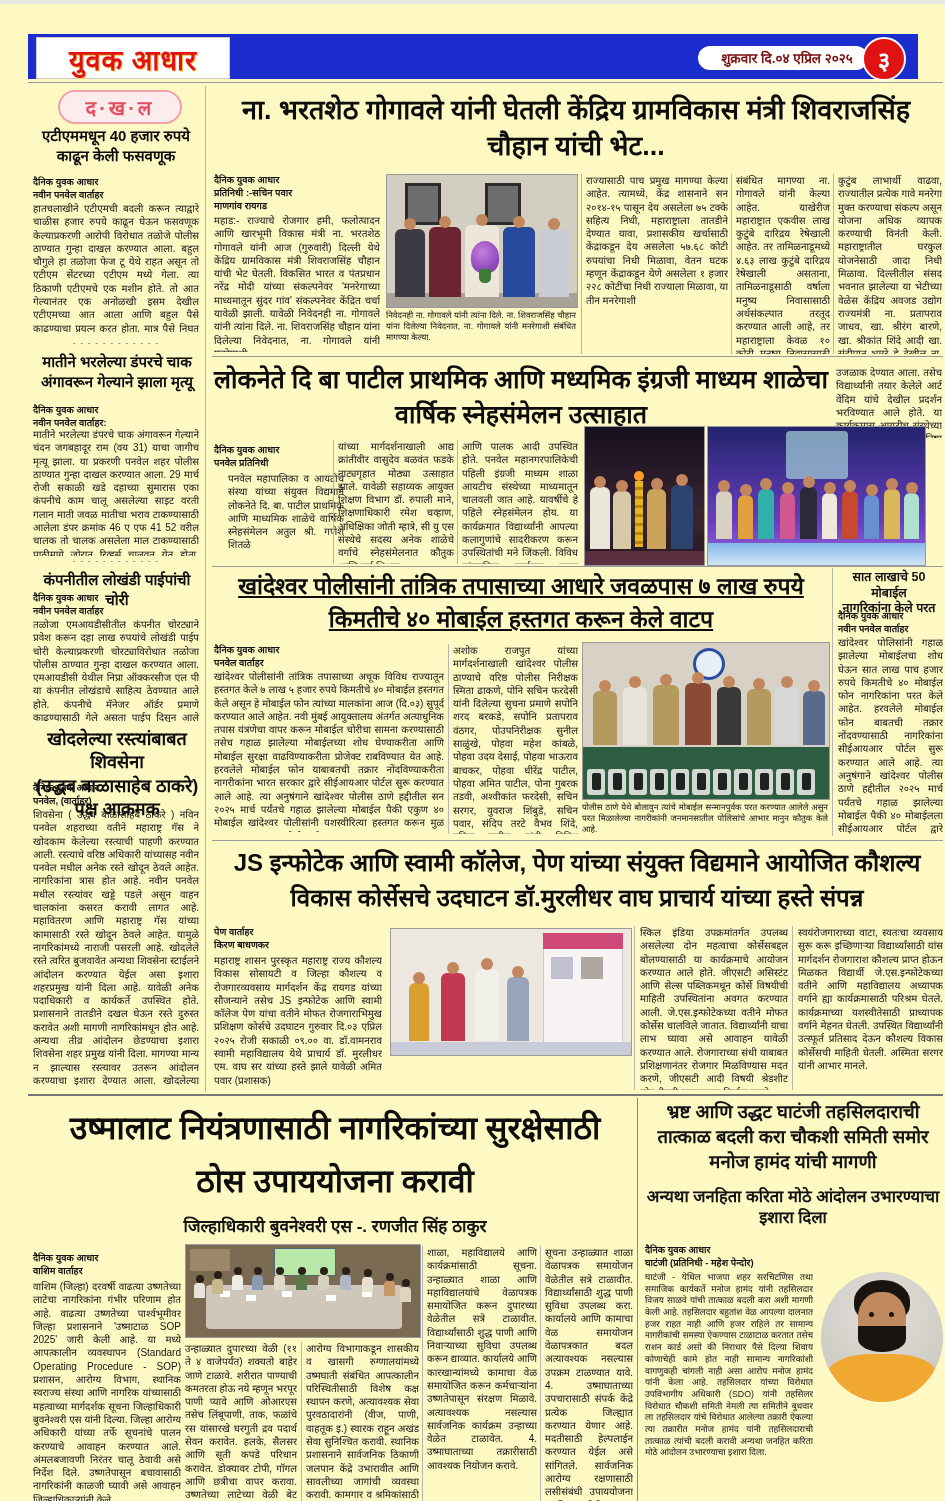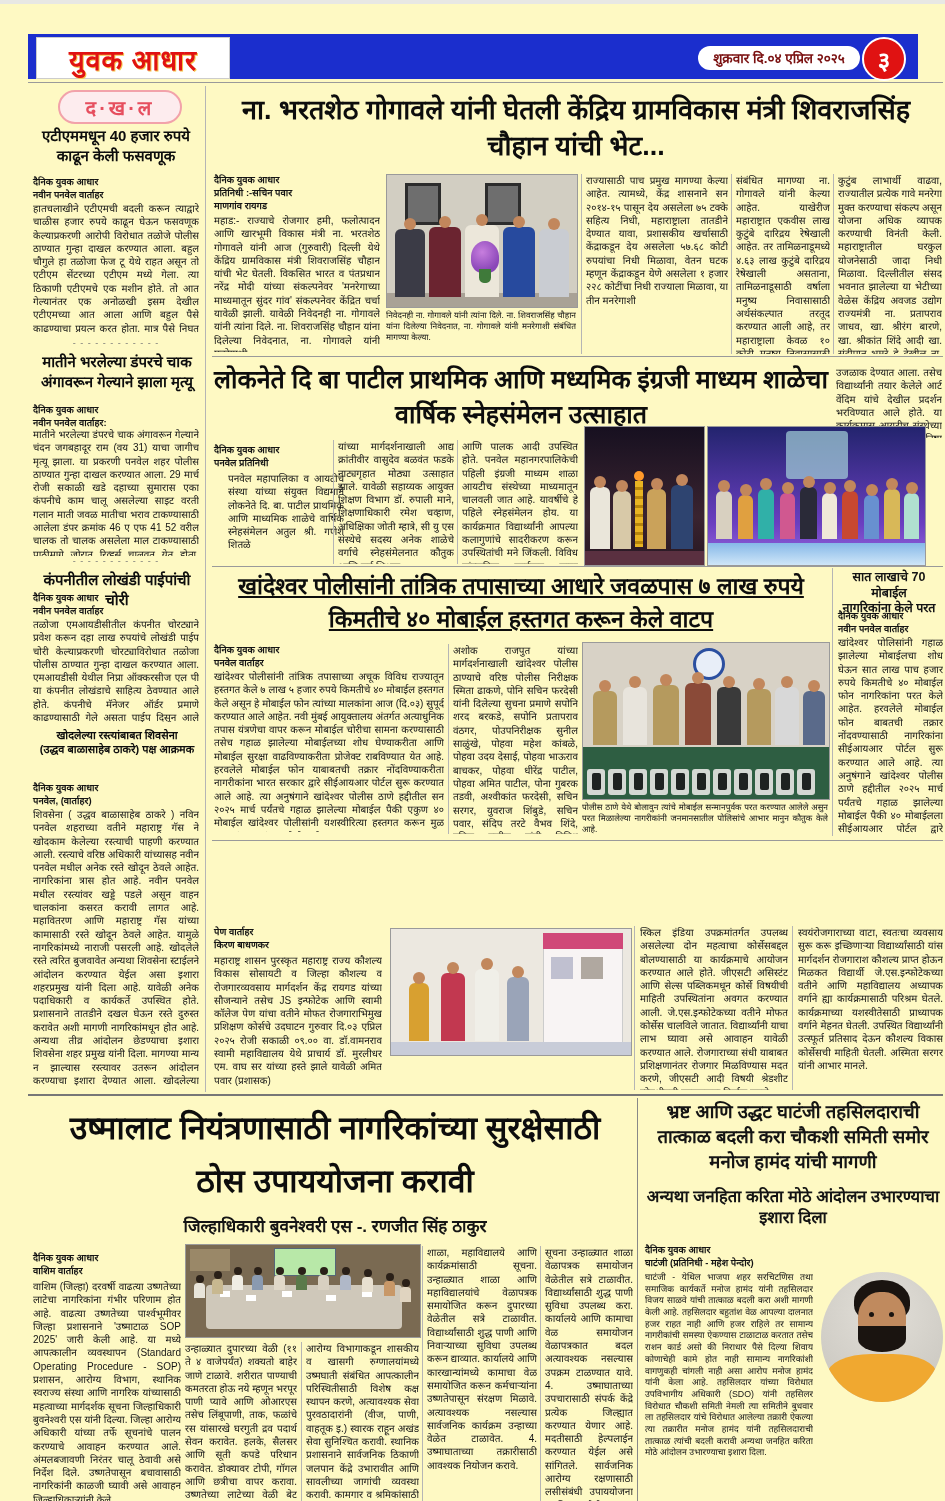--- a/index.html
+++ b/index.html
@@ -43,21 +43,21 @@
 </style>
 </head>
 <body>
 
 <div class="page">
 
   <div class="abs topbar" style="left:28px;top:30px;width:890px;height:45px;"></div>
   <div class="abs mastbox" style="left:36px;top:33px;width:192px;height:40px;">
     <span class="mastlogo">युवक आधार</span>
   </div>
-  <div class="abs datebox" style="left:698px;top:42px;width:162px;height:24px;">
+  <div class="abs datebox" style="left:698px;top:42px;width:162px;height:24px;padding-left:8px;">
     <span>शुक्रवार दि.०४ एप्रिल २०२५</span>
   </div>
   <div class="abs pagenum" style="left:862px;top:33px;width:40px;height:40px;">
     <span>३</span>
   </div>
   <div class="abs hr" style="left:28px;top:78px;width:915px;"></div>
 
   <div class="abs vr" style="left:205px;top:82px;height:1006px;"></div>
 
   <div class="abs dakhal" style="left:58px;top:86px;width:120px;height:30px;">
@@ -80,21 +80,21 @@
   <div class="abs bsm" style="left:33px;top:424px;width:166px;height:128px;">मातीने भरलेल्या डंपरचे चाक अंगावरून गेल्याने चंदन जगबहादूर राम (वय 31) याचा जागीच मृत्यू झाला. या प्रकरणी पनवेल शहर पोलीस ठाण्यात गुन्हा दाखल करण्यात आला. 29 मार्च रोजी सकाळी खडे दहाच्या सुमारास एका कंपनीचे काम चालू असलेल्या साइट वरती गलान माती जवळ मातीचा भराव टाकण्यासाठी आलेला डंपर क्रमांक 46 ए एफ 41 52 वरील चालक तो चालक असलेला माल टाकण्यासाठी पाठीमागे जोरात रिव्हर्स चालवत येत होता. डंपरची ठोकर कॉन्ट्रॅक्टर मुकेश कुमार यांचा लेबर चंदन जगबहादूर राम याला लागली आणि तो जमिनीवर खाली पडून मातीने भरलेला डंपरचे चाक त्याच्या अंगावरून गेले. त्यात तो जखमी झाला. त्याला उपजिल्हा रुग्णालय पनवेल येथे नेले असता डॉक्टरांनी तपासून मृत घोषित केले. या प्रकरणी डंपर चालका विरोधात पनवेल शहर पोलीस ठाण्यात गुन्हा दाखल करण्यात आला.</div>
   <div class="abs dash" style="left:33px;top:552px;width:166px;">- - - - - - - - - - - -</div>
 
   <div class="abs hl" style="left:33px;top:566px;width:168px;font-size:15px;">कंपनीतील लोखंडी पाईपांची चोरी</div>
   <div class="abs byline" style="left:33px;top:588px;width:166px;">
     <span>दैनिक युवक आधार</span><br>
     <span>नवीन पनवेल वार्ताहर</span>
   </div>
   <div class="abs bsm" style="left:33px;top:614px;width:166px;height:104px;">तळोजा एमआयडीसीतील कंपनीत चोरट्याने प्रवेश करून दहा लाख रुपयांचे लोखंडी पाईप चोरी केल्याप्रकरणी चोरट्याविरोधात तळोजा पोलीस ठाण्यात गुन्हा दाखल करण्यात आला. एमआयडीसी येथील निप्रा ऑक्करसीज एल पी या कंपनीत लोखंडाचे साहित्य ठेवण्यात आले होते. कंपनीचे मॅनेजर ऑर्डर प्रमाणे काढण्यासाठी गेले असता पाईप दिसून आले नाहीत. दहा लाख रुपयांचे 764 लोखंडी पाईप चोरीला गेल्या प्रकरणी गुन्हा दाखल करण्यात आला.</div>
 
-  <div class="abs hl" style="left:31px;top:724px;width:172px;font-size:11px;">
+  <div class="abs hl" style="left:31px;top:724px;width:172px;font-size:18px;">
     <span>खोदलेल्या रस्त्यांबाबत शिवसेना</span><br>
     <span>(उद्धव बाळासाहेब ठाकरे) पक्ष आक्रमक</span>
   </div>
   <div class="abs byline" style="left:33px;top:778px;width:166px;">
     <span>दैनिक युवक आधार</span><br>
     <span>पनवेल, (वार्ताहर)</span>
   </div>
   <div class="abs bsm" style="left:33px;top:804px;width:166px;height:280px;">शिवसेना ( उद्धव बाळासाहेब ठाकरे ) नविन पनवेल शहराच्या वतीने महाराष्ट्र गॅस ने खोदकाम केलेल्या रस्त्याची पाहणी करण्यात आली. रस्त्याचे वरिष्ठ अधिकारी यांच्यासह नवीन पनवेल मधील अनेक रस्ते खोदून ठेवले आहेत. नागरिकांना त्रास होत आहे. नवीन पनवेल मधील रस्त्यांवर खड्डे पडले असून वाहन चालकांना कसरत करावी लागत आहे. महावितरण आणि महाराष्ट्र गॅस यांच्या कामासाठी रस्ते खोदून ठेवले आहेत. यामुळे नागरिकांमध्ये नाराजी पसरली आहे. खोदलेले रस्ते त्वरित बुजवावेत अन्यथा शिवसेना स्टाईलने आंदोलन करण्यात येईल असा इशारा शहरप्रमुख यांनी दिला आहे. यावेळी अनेक पदाधिकारी व कार्यकर्ते उपस्थित होते. प्रशासनाने तातडीने दखल घेऊन रस्ते दुरुस्त करावेत अशी मागणी नागरिकांमधून होत आहे. अन्यथा तीव्र आंदोलन छेडण्याचा इशारा शिवसेना शहर प्रमुख यांनी दिला. मागण्या मान्य न झाल्यास रस्त्यावर उतरून आंदोलन करण्याचा इशारा देण्यात आला. खोदलेल्या रस्त्यांमुळे अपघात होण्याची शक्यता वर्तविण्यात येत आहे. प्रशासन रस्त्यांची पाहणी करून तातडीने कार्यवाही करेल असे आश्वासन जिल्हाधिकाऱ्यांनी यावेळी अधिकाऱ्यांना दिले.</div>
 
   <div class="abs hl" style="left:212px;top:88px;width:728px;font-size:27px;line-height:1.35;">ना. भरतशेठ गोगावले यांनी घेतली केंद्रिय ग्रामविकास मंत्री शिवराजसिंह चौहान यांची भेट...</div>
@@ -199,31 +199,32 @@
         <i class="bag"></i>
         <i class="bag"></i>
         <i class="bag"></i>
     </span>
   </div>
   <div class="abs cap" style="left:582px;top:798px;width:246px;height:34px;">पोलीस ठाणे येथे बोलावुन त्यांचे मोबाईल सन्मानपुर्वक परत करण्यात आलेले असुन परत मिळालेल्या नागरीकांनी जनमानसातील पोलिसांचे आभार मानुन कौतुक केले आहे.</div>
 
   <div class="abs vr" style="left:832px;top:564px;height:268px;"></div>
 
   <div class="abs subhl" style="left:834px;top:566px;width:110px;font-size:12.5px;">
-    <span>सात लाखाचे 70 मोबाईल</span><br>
+    <span>सात लाखाचे 50 मोबाईल</span><br>
     <span>नागरिकांना केले परत</span>
   </div>
   <div class="abs byline" style="left:838px;top:606px;width:104px;">
     <span>दैनिक युवक आधार</span><br>
     <span>नवीन पनवेल वार्ताहर</span>
   </div>
   <div class="abs bsm" style="left:838px;top:632px;width:105px;height:200px;">खांदेश्वर पोलिसांनी गहाळ झालेल्या मोबाईलचा शोध घेऊन सात लाख पाच हजार रुपये किमतीचे ४० मोबाईल फोन नागरिकांना परत केले आहेत. हरवलेले मोबाईल फोन बाबतची तक्रार नोंदवण्यासाठी नागरिकांना सीईआयआर पोर्टल सुरू करण्यात आले आहे. त्या अनुषंगाने खांदेश्वर पोलीस ठाणे हद्दीतील २०२५ मार्च पर्यंतचे गहाळ झालेल्या मोबाईल पैकी ४० मोबाईलला सीईआयआर पोर्टल द्वारे खांदेश्वर पोलिसांनी यशस्वीरित्या हस्तगत करून मूळ मालकांना ३ एप्रिल रोजी हस्तांतरण केले. यावेळी पोलीस निरीक्षक स्मिता ढाकणे, पोलीस निरीक्षक सचिन परदेशी, सपोनि शरद बरकडे, प्रातापराव वंठगर, पोहवा कांबळे, उदय देसाई, भाऊराव बाचकर यांचेसह अनेक जण उपस्थित होते.</div>
 
   <div class="abs hr" style="left:212px;top:836px;width:731px;"></div>
 
+  <div class="abs hl" style="left:212px;top:842px;width:730px;font-size:24px;line-height:1.45;">JS इन्फोटेक आणि स्वामी कॉलेज, पेण यांच्या संयुक्त विद्यमाने आयोजित कौशल्य विकास कोर्सेसचे उदघाटन  डॉ.मुरलीधर वाघ प्राचार्य यांच्या हस्ते संपन्न</div>
 
   <div class="abs byline" style="left:214px;top:922px;width:160px;">
     <span>पेण वार्ताहर</span><br>
     <span>किरण बाधणकर</span>
   </div>
   <div class="abs bsm" style="left:214px;top:950px;width:168px;height:134px;">महाराष्ट्र शासन पुरस्कृत महाराष्ट्र राज्य कौशल्य विकास सोसायटी व जिल्हा कौशल्य व रोजगारव्यवसाय मार्गदर्शन केंद्र रायगड यांच्या सौजन्याने तसेच JS इन्फोटेक आणि स्वामी कॉलेज पेण यांचा वतीने मोफत रोजगाराभिमुख प्रशिक्षण कोर्सचे उदघाटन गुरुवार दि.०३ एप्रिल २०२५ रोजी सकाळी ०९.०० वा. डॉ.वामनराव स्वामी महाविद्यालय येथे प्राचार्य डॉ. मुरलीधर एम. वाघ सर यांच्या हस्ते झाले यावेळी अमित पवार (प्रशासक)</div>
 
   <div class="abs photo" style="left:390px;top:924px;width:240px;height:126px;background:#ece8e0;">
     <i class="abs" style="left:152px;top:4px;width:78px;height:108px;background:#f8f4f4;border:1px solid #ccc;"></i>
     <i class="abs" style="left:152px;top:4px;width:80px;height:16px;background:#d04878;"></i>

